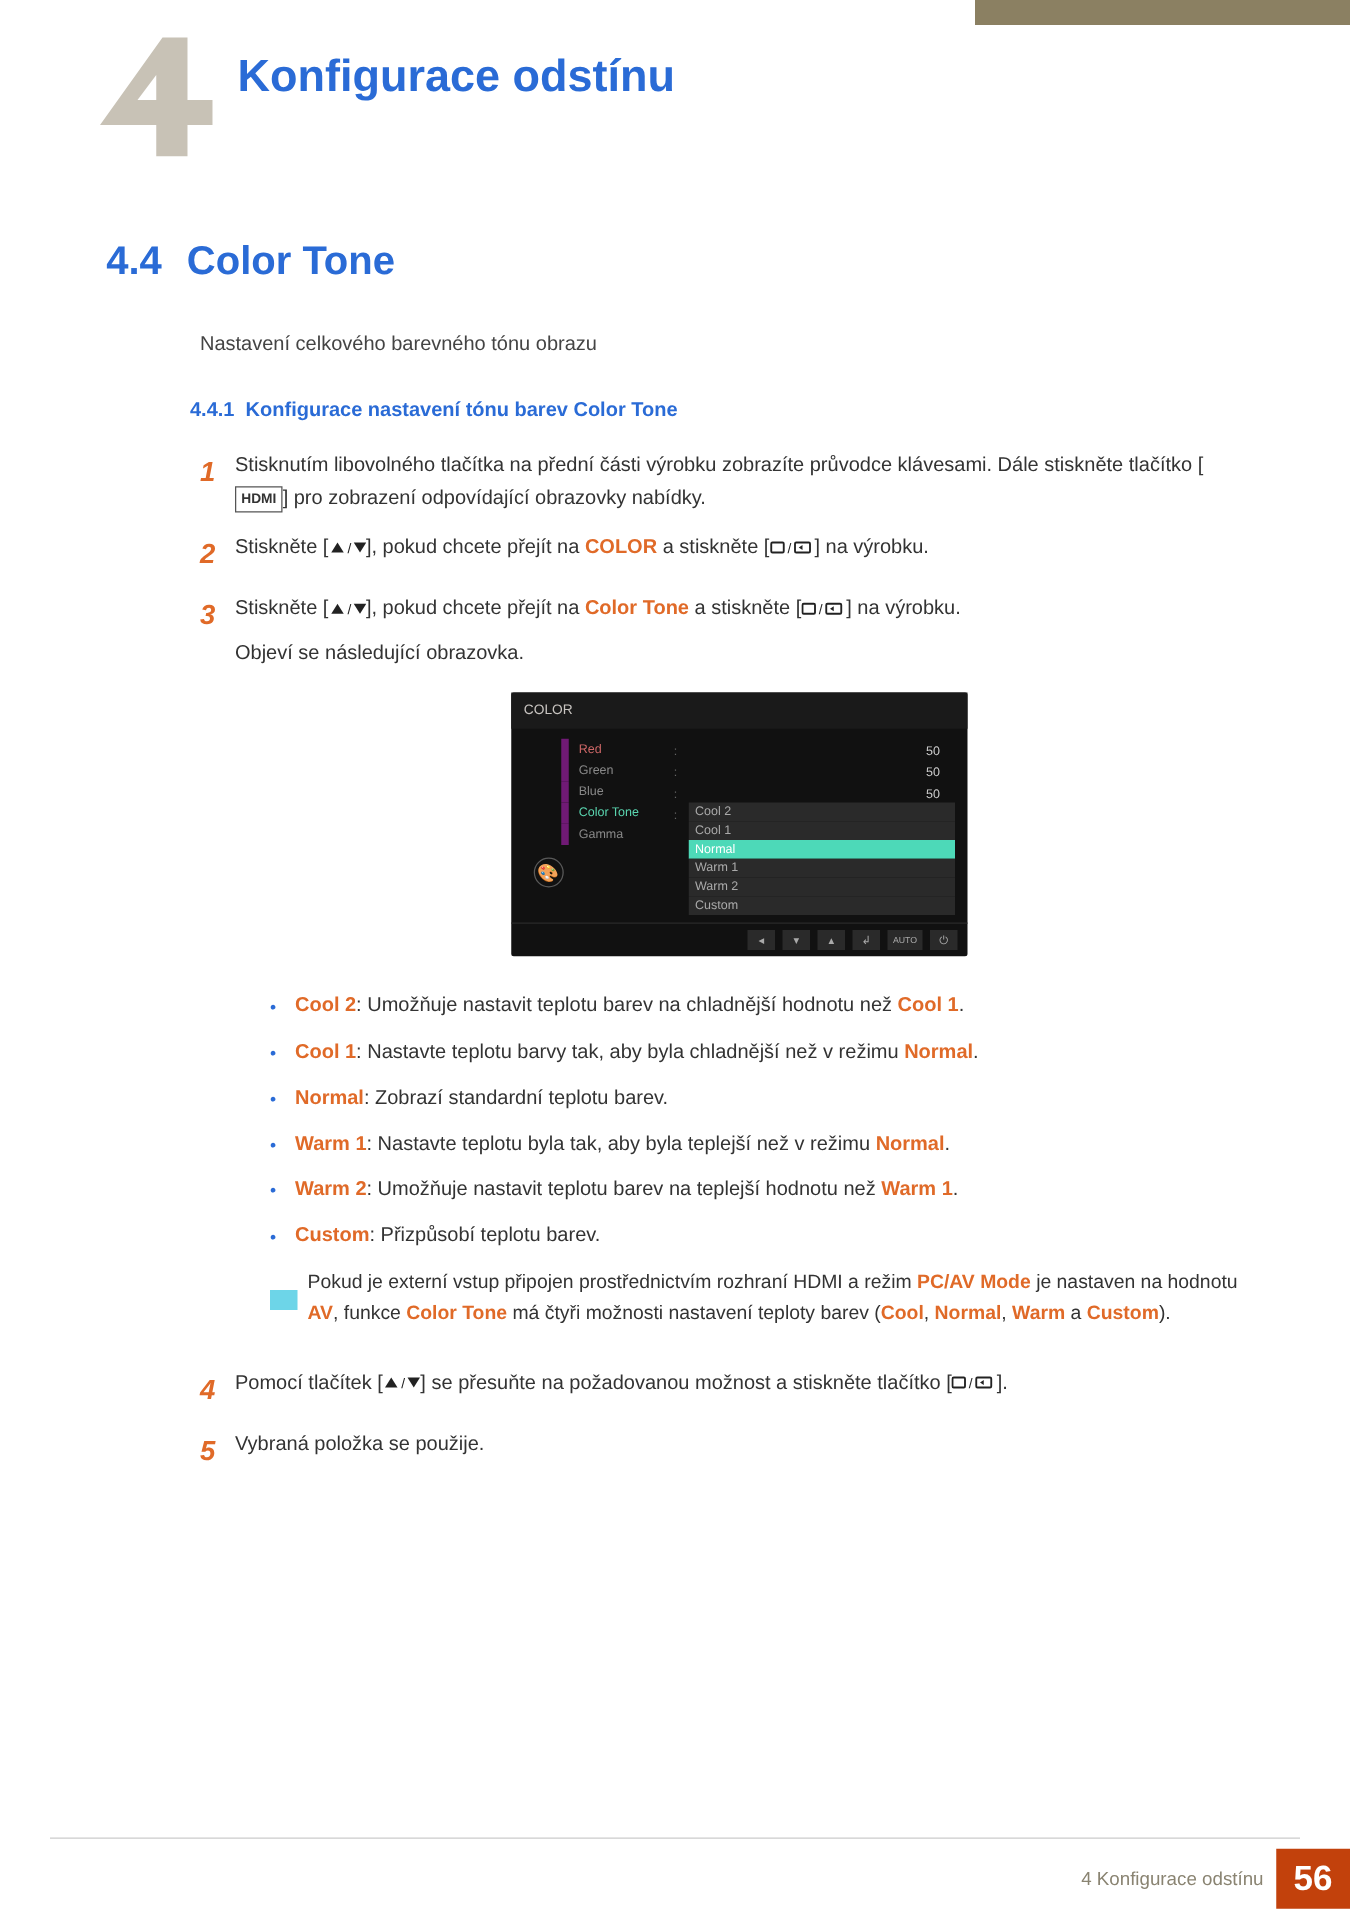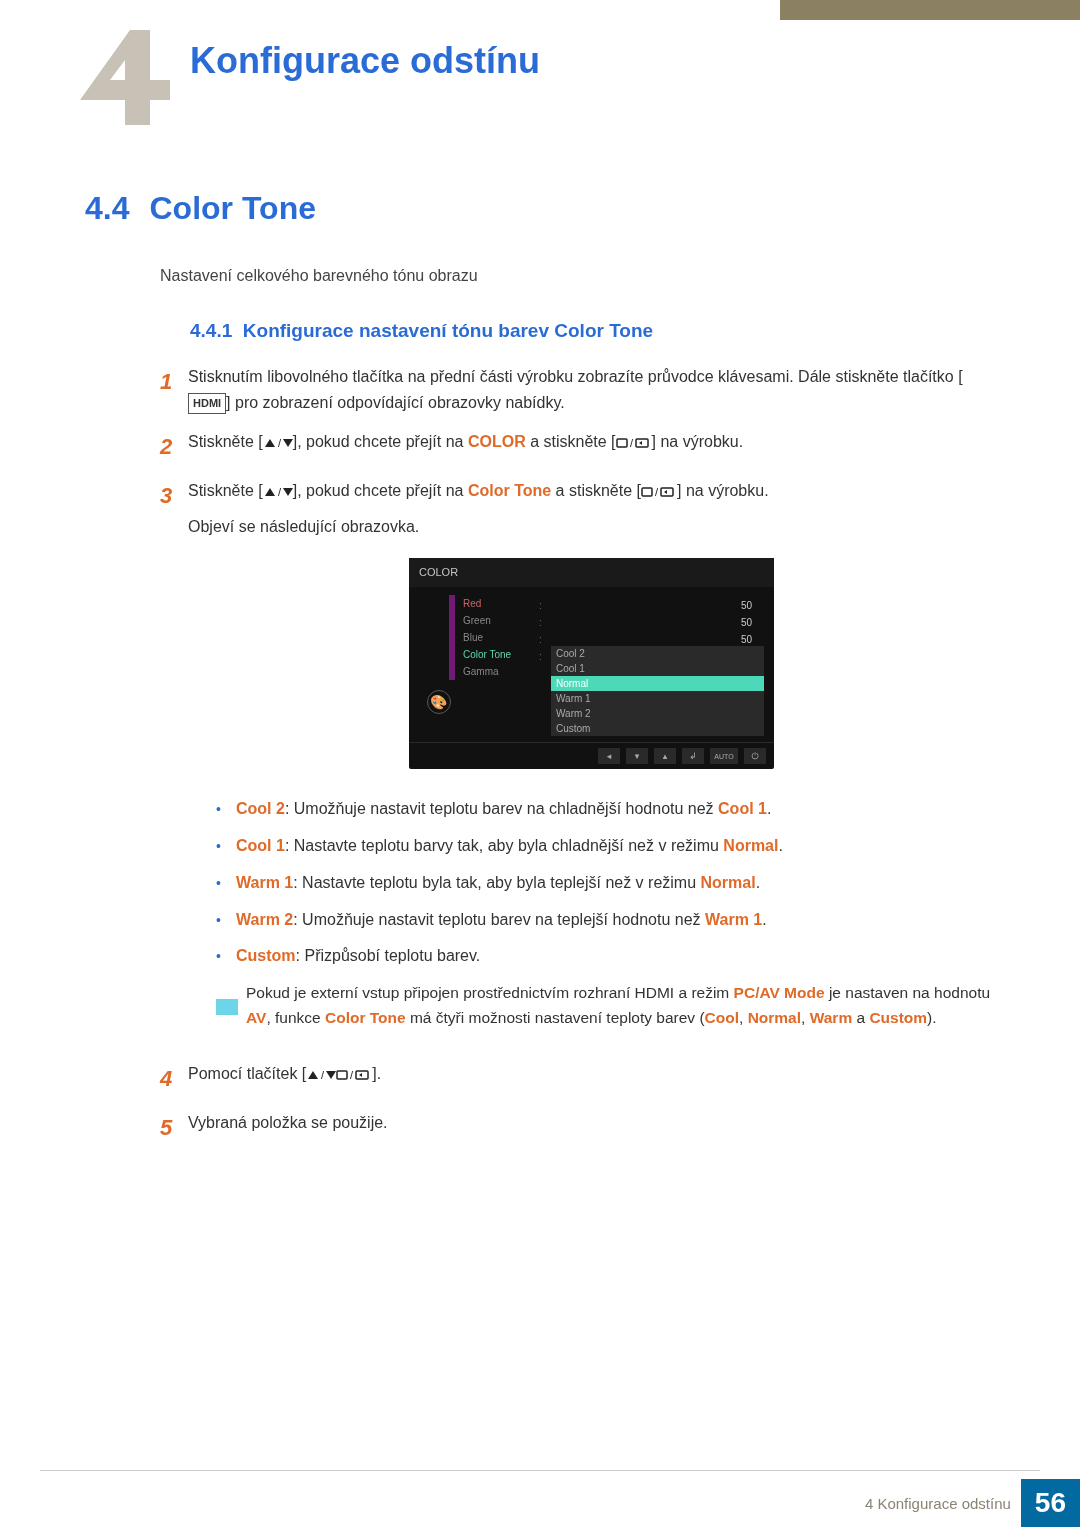--- a/index.html
+++ b/index.html
@@ -6,21 +6,21 @@
 body { font-family: Arial, Helvetica, sans-serif; background: #fff; width: 1080px; margin: 0 auto; color: #333; }
 .page { position: relative; padding: 0; min-height: 1527px; }
 .header-band { position: absolute; top: 0; right: 0; width: 300px; height: 20px; background: #8b8062; }
 .chapter-num { position: absolute; left: 60px; top: 20px; z-index: 2; }
 .chapter-num svg { display: block; }
 .chapter-title { position: absolute; left: 190px; top: 40px; font-size: 36px; font-weight: bold; color: #2a6bd6; }
 .content { position: absolute; left: 85px; top: 190px; right: 85px; }
 .section-heading { color: #2a6bd6; font-size: 32px; font-weight: bold; margin-bottom: 40px; }
 .section-heading .sec-num { margin-right: 20px; margin-top: 35px; }
 .intro { font-size: 16px; color: #444; margin-left: 75px; margin-bottom: 35px; }
-.sub-heading { color: #2a6bd6; font-size: 19px; font-weight: bold; margin-left: 105px; margin-bottom: 22px; }
+.sub-heading { color: #2a6bd6; font-size: 16px; font-weight: bold; margin-left: 67px; margin-bottom: 22px; }
 .steps { margin-left: 75px; }
 .step { display: flex; margin-bottom: 14px; font-size: 16px; color: #333; line-height: 1.6; }
 .step-num { color: #e06a28; font-style: italic; font-size: 22px; font-weight: bold; width: 28px; flex-shrink: 0; }
 .step-body { flex: 1; }
 .menu-box { display: inline-block; border: 1px solid #555; font-size: 11px; padding: 1px 4px; font-weight: bold; vertical-align: 1px; }
 .icon-pair { display: inline-flex; align-items: center; vertical-align: middle; }
 .icon-pair svg { display: inline-block; }
 strong.orange { color: #e06a28; font-weight: bold; }
 .osd-wrap { display: flex; justify-content: center; margin: 18px 0 28px 0; }
 .osd { background: #111; width: 365px; border-radius: 2px; font-size: 11px; color: #999; }
@@ -46,21 +46,21 @@
 .bullets li { position: relative; padding-left: 20px; margin-bottom: 12px; font-size: 16px; line-height: 1.55; }
 .bullets li::before { content: '•'; position: absolute; left: 0; color: #2a6bd6; font-size: 14px; top: 2px; }
 .note { display: flex; margin-left: 28px; margin-top: 6px; margin-bottom: 16px; align-items: center; }
 .note-icon { width: 30px; flex-shrink: 0; }
 .note-icon .notebox { width: 22px; height: 16px; background: #6dd5e8; display: block; margin-top: 2px; }
 .note-body { flex: 1; font-size: 15.5px; line-height: 1.6; color: #333; }
 .footer { position: absolute; bottom: 0; left: 0; right: 0; }
 .footer-line { height: 1px; background: #ccc; margin: 0 40px 8px 40px; }
 .footer-bar { display: flex; justify-content: flex-end; align-items: center; }
 .footer-label { color: #8a8472; font-size: 15px; margin-right: 10px; }
-.footer-page { background: #0369a1; color: #fff; font-size: 28px; font-weight: bold; padding: 8px 14px; }
+.footer-page { background: #c2410c; color: #fff; font-size: 28px; font-weight: bold; padding: 8px 14px; }
 </style>
 </head>
 <body>
 
 <div class="page">
   <div class="header-band"></div>
 
   <div class="chapter-num">
     <svg width="130" height="120" viewBox="0 0 130 120">
       <path d="M 20 80 L 70 10 L 90 10 L 90 60 L 110 60 L 110 80 L 90 80 L 90 105 L 65 105 L 65 80 Z M 50 60 L 65 60 L 65 40 Z" fill="#c8c2b6"></path>
@@ -174,20 +174,21 @@
                 <div class="nbtn">↲</div>
                 <div class="nbtn auto">AUTO</div>
                 <div class="nbtn">⏻</div>
               </div>
             </div>
           </div>
 
           <ul class="bullets">
             <li><strong class="orange">Cool 2</strong><span>: Umožňuje nastavit teplotu barev na chladnější hodnotu než </span><strong class="orange">Cool 1</strong><span>.</span></li>
             <li><strong class="orange">Cool 1</strong><span>: Nastavte teplotu barvy tak, aby byla chladnější než v režimu </span><strong class="orange">Normal</strong><span>.</span></li>
+            <li><strong class="orange">Normal</strong><span>: Zobrazí standardní teplotu barev.</span></li>
             <li><strong class="orange">Warm 1</strong><span>: Nastavte teplotu byla tak, aby byla teplejší než v režimu </span><strong class="orange">Normal</strong><span>.</span></li>
             <li><strong class="orange">Warm 2</strong><span>: Umožňuje nastavit teplotu barev na teplejší hodnotu než </span><strong class="orange">Warm 1</strong><span>.</span></li>
             <li><strong class="orange">Custom</strong><span>: Přizpůsobí teplotu barev.</span></li>
           </ul>
 
           <div class="note">
             <div class="note-icon">
                 <span class="notebox"></span>
               </div>
             <div class="note-body">
@@ -199,21 +200,21 @@
 
       <div class="step">
         <div class="step-num">4</div>
         <div class="step-body">
           <span>Pomocí tlačítek [</span><span class="icon-pair">
               <svg width="30" height="12">
                 <polygon points="7,2 12,10 2,10" fill="#222"></polygon>
                 <text x="15" y="10" font-size="11" fill="#222">/</text>
                 <polygon points="20,2 30,2 25,10" fill="#222"></polygon>
               </svg>
-            </span><span class="icon-pair">
+            </span><span>] se přesuňte na požadovanou možnost a stiskněte tlačítko [</span><span class="icon-pair">
               <svg width="36" height="12">
                 <rect x="1" y="2" width="10" height="8" rx="1" fill="none" stroke="#222" stroke-width="1.5"></rect>
                 <text x="14" y="10" font-size="11" fill="#222">/</text>
                 <rect x="20" y="2" width="12" height="8" rx="1" fill="none" stroke="#222" stroke-width="1.5"></rect>
                 <path d="M30 6 l-4 0 l0 -2 l-3 2 l3 2 l0 -2" fill="#222"></path>
               </svg>
             </span><span>].</span>
         </div>
       </div>
 

